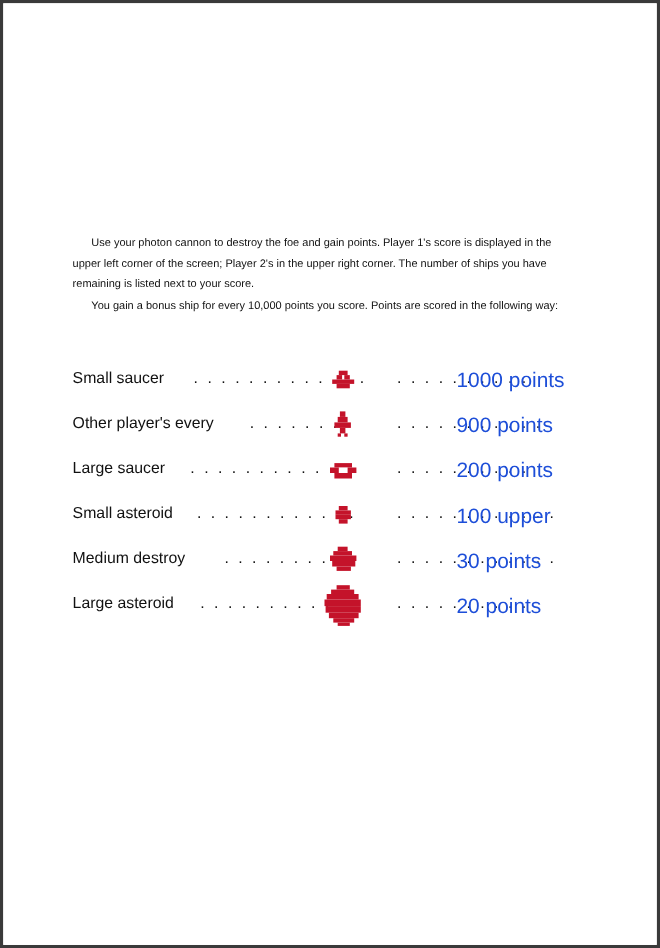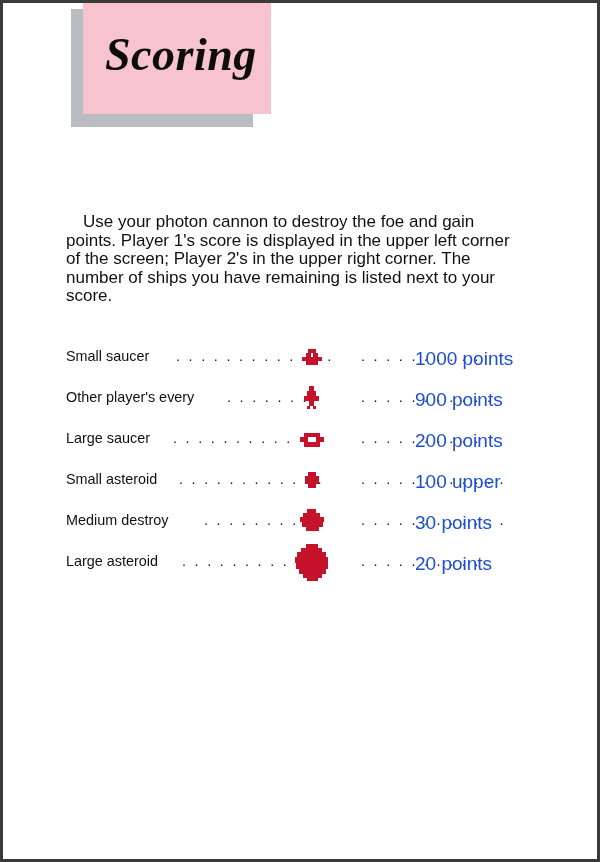--- a/index.html
+++ b/index.html
@@ -64,40 +64,40 @@
     letter-spacing: 0.5px;
     white-space: nowrap;
   }
 
   
   .intro {
     position: absolute;
     left: 63px;
     top: 210px;
     width: 450px;
-    font-size: 17px;
+    font-size: 10px;
     line-height: 18.6px;
     color: #111111;
   }
   .intro p {
     margin: 0;
   }
   .intro p.second {
     margin-top: 1px;
   }
   .indent {
     display: inline-block;
     width: 17px;
   }
 
   
   .score-list {
     position: absolute;
     left: 63px;
-    top: 336px;
+    top: 324px;
     width: 430px;
   }
   .score-row {
     position: relative;
     height: 41px;
   }
   .score-row .label {
     position: absolute;
     left: 0;
     top: 9px;
@@ -138,28 +138,24 @@
     height: 41px;
   }
   .sprite svg { display: block; }
 </style>
 </head>
 <body>
 
 <div class="page">
   <div class="page-inner">
 
-    <div class="title-block">
-      <div class="title-shadow"></div>
-      <div class="title-swatch"></div>
-      <div class="title-text">Scoring</div>
-    </div>
 
     <div class="intro">
       <p><span class="indent"></span><span>Use your photon cannon to destroy the foe and gain points. Player 1's score is displayed in the upper left corner of the screen; Player 2's in the upper right corner. The number of ships you have remaining is listed next to your score.</span></p>
+      <p class="second"><span class="indent"></span><span>You gain a bonus ship for every 10,000 points you score. Points are scored in the following way:</span></p>
     </div>
 
     <div class="score-list">
 
       <div class="score-row">
         <span class="label">Small saucer</span>
         <span class="dots-left" style="left:110px;">. . . . . . . . . . . . .</span>
         <span class="sprite">
           <svg width="60" height="41" viewBox="0 0 60 41">
             <g fill="#c4132a">

